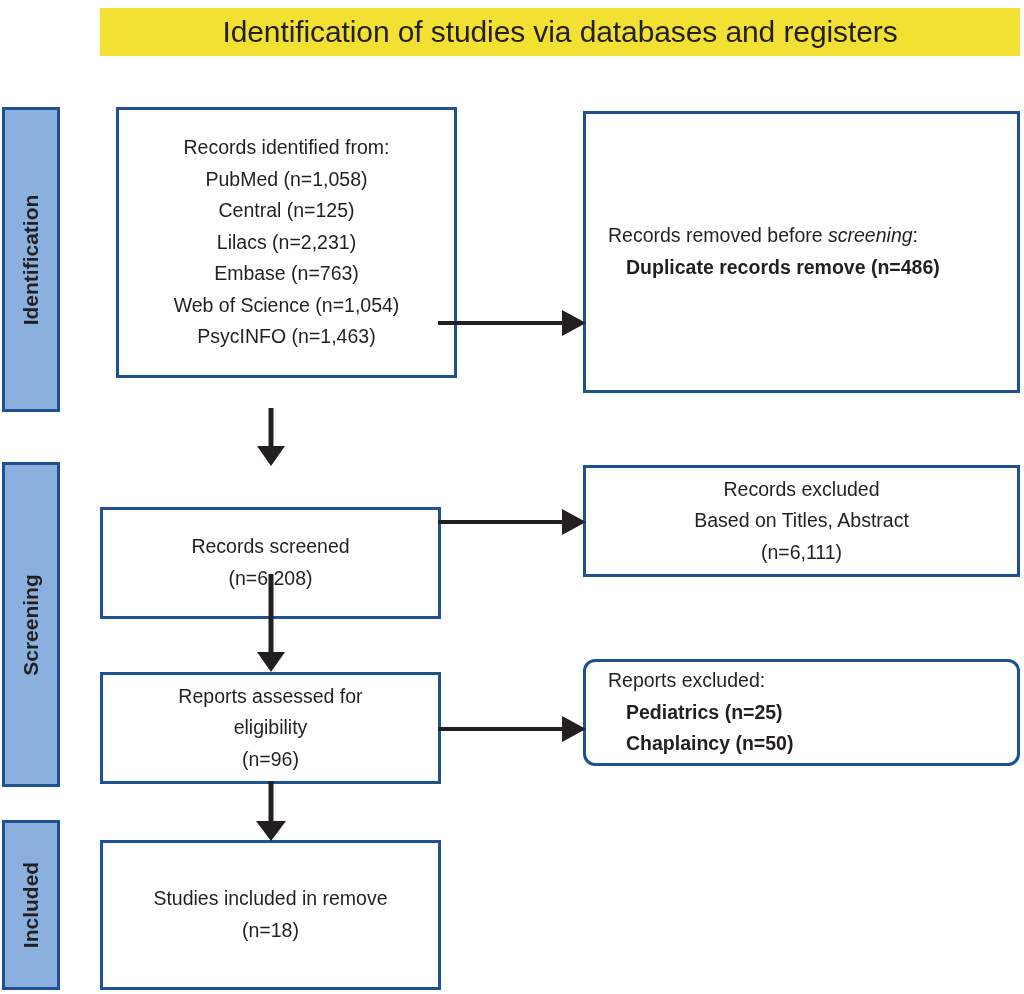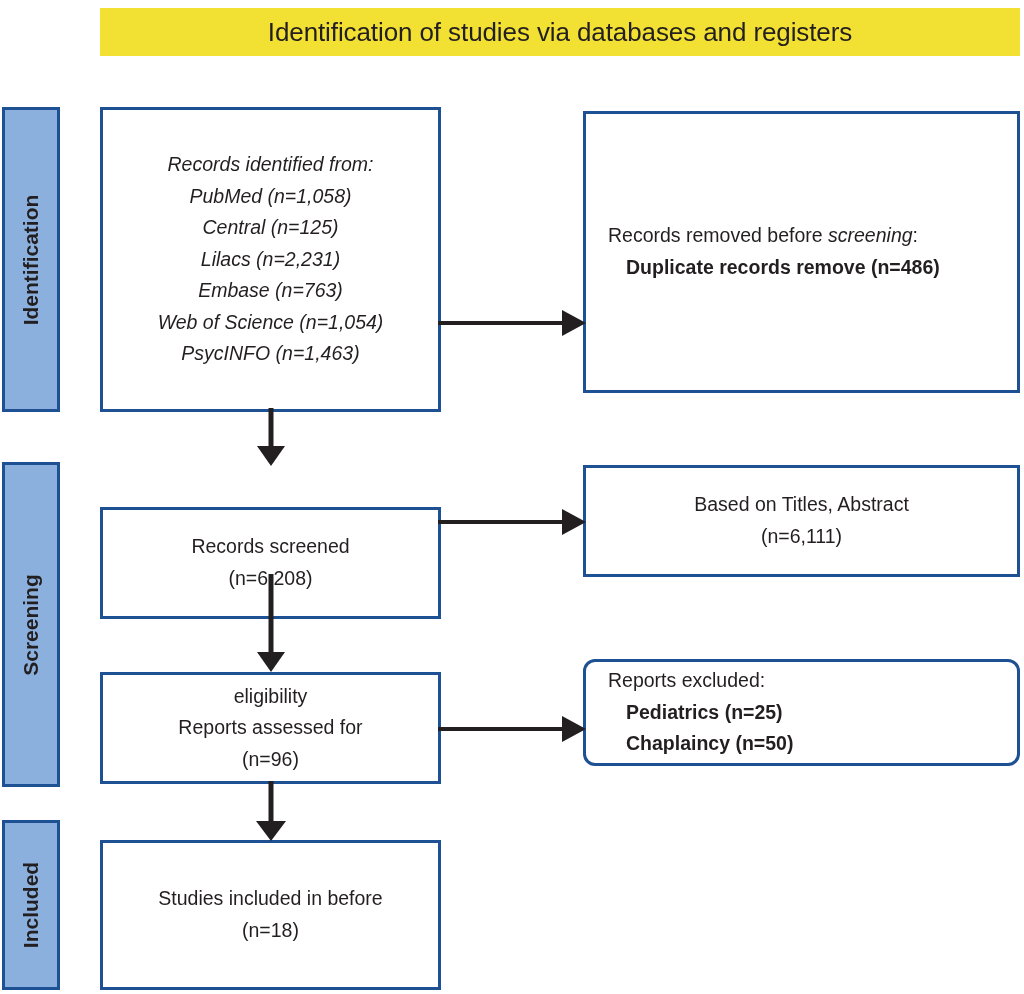--- a/index.html
+++ b/index.html
@@ -27,21 +27,21 @@
     top: 8px;
     width: 920px;
     height: 48px;
     background: #F2E133;
     display: flex;
     align-items: center;
     justify-content: center;
     box-sizing: border-box;
   }
   .banner-text {
-    font-size: 26px;
+    font-size: 30px;
     color: #231f20;
     letter-spacing: -0.1px;
     white-space: nowrap;
   }
 
   
   .stage {
     position: absolute;
     left: 2px;
     width: 58px;
@@ -81,21 +81,21 @@
     color: #231f20;
     line-height: 1.62;
   }
   .box-inner.center { text-align: center; }
   .box-inner.left   { text-align: left; margin-left: 12px; }
   .line { display: block; white-space: nowrap; }
   .line.indent { padding-left: 18px; font-weight: bold; }
   .it { font-style: italic; }
 
   
-  #box-identified      { left: 100px; top: 107px; width: 341px; height: 305px; font-style: italic; }
+  #box-identified      { left: 116px; top: 107px; width: 341px; height: 271px; }
   #box-removed         { left: 583px; top: 111px; width: 437px; height: 282px; }
   #box-screened        { left: 100px; top: 465px; width: 341px; height: 112px; margin-top: 42px; }
   #box-rec-excluded    { left: 583px; top: 465px; width: 437px; height: 112px; }
   #box-eligibility     { left: 100px; top: 672px; width: 341px; height: 112px; }
   #box-rep-excluded    { left: 583px; top: 659px; width: 437px; height: 107px; border-radius: 12px; }
   #box-included        { left: 100px; top: 840px; width: 341px; height: 150px; }
 
   
   .arrow { position: absolute; }
   .arrow svg { display: block; }
@@ -140,44 +140,45 @@
 
   <div class="box" id="box-screened">
     <div class="box-inner center">
       <span class="line">Records screened</span>
       <span class="line">(n=6,208)</span>
     </div>
   </div>
 
   <div class="box" id="box-rec-excluded">
     <div class="box-inner center">
+      <span class="line">Records excluded</span>
       <span class="line">Based on Titles, Abstract</span>
       <span class="line">(n=6,111)</span>
     </div>
   </div>
 
   <div class="box" id="box-eligibility">
     <div class="box-inner center">
+      <span class="line">Reports assessed for</span>
       <span class="line">eligibility</span>
-      <span class="line">Reports assessed for</span>
       <span class="line">(n=96)</span>
     </div>
   </div>
 
   <div class="box" id="box-rep-excluded">
     <div class="box-inner left">
       <span class="line">Reports excluded:</span>
       <span class="line indent">Pediatrics (n=25)</span>
       <span class="line indent">Chaplaincy (n=50)</span>
     </div>
   </div>
 
   <div class="box" id="box-included">
     <div class="box-inner center">
-      <span class="line">Studies included in before</span>
+      <span class="line">Studies included in remove</span>
       <span class="line">(n=18)</span>
     </div>
   </div>
 
   <div class="arrow" style="left:438px; top:305px; width:150px; height:36px;">
     <svg width="150" height="36" viewBox="0 0 150 36">
       <line x1="0" y1="18" x2="128" y2="18" stroke="#231f20" stroke-width="4"></line>
       <polygon points="124,5 148,18 124,31" fill="#231f20"></polygon>
     </svg>
   </div>

